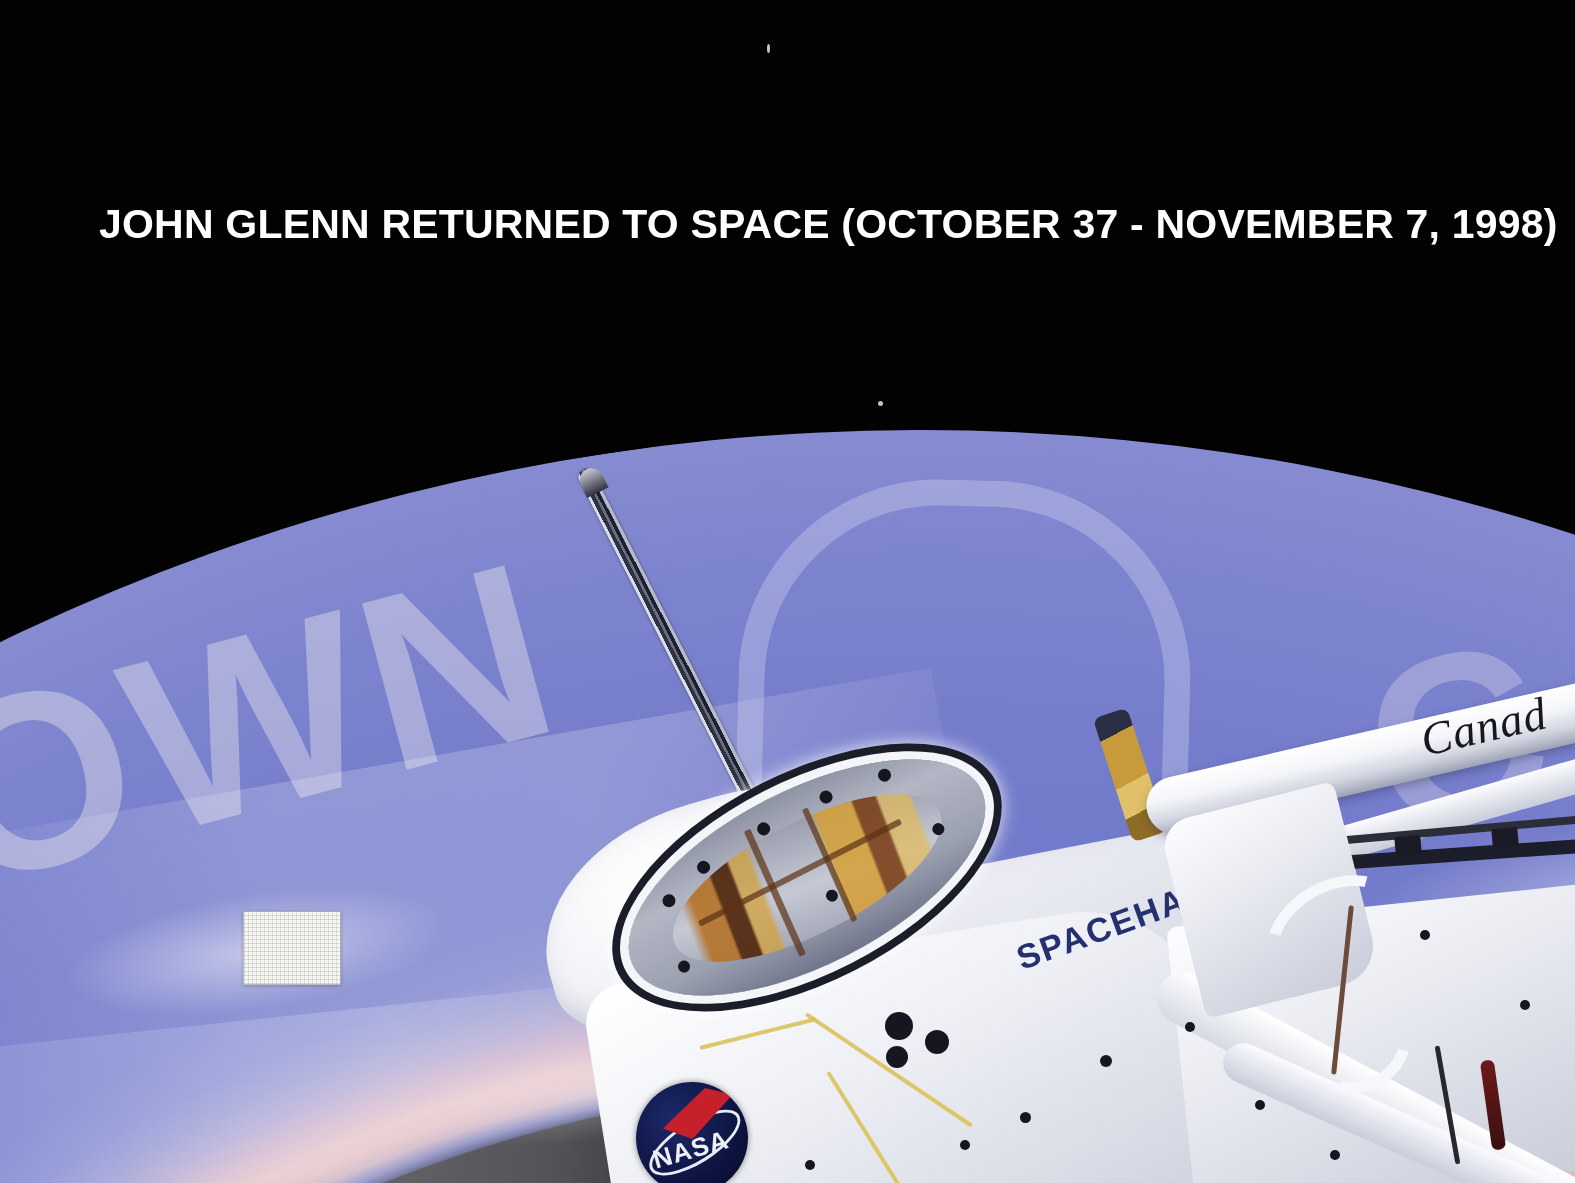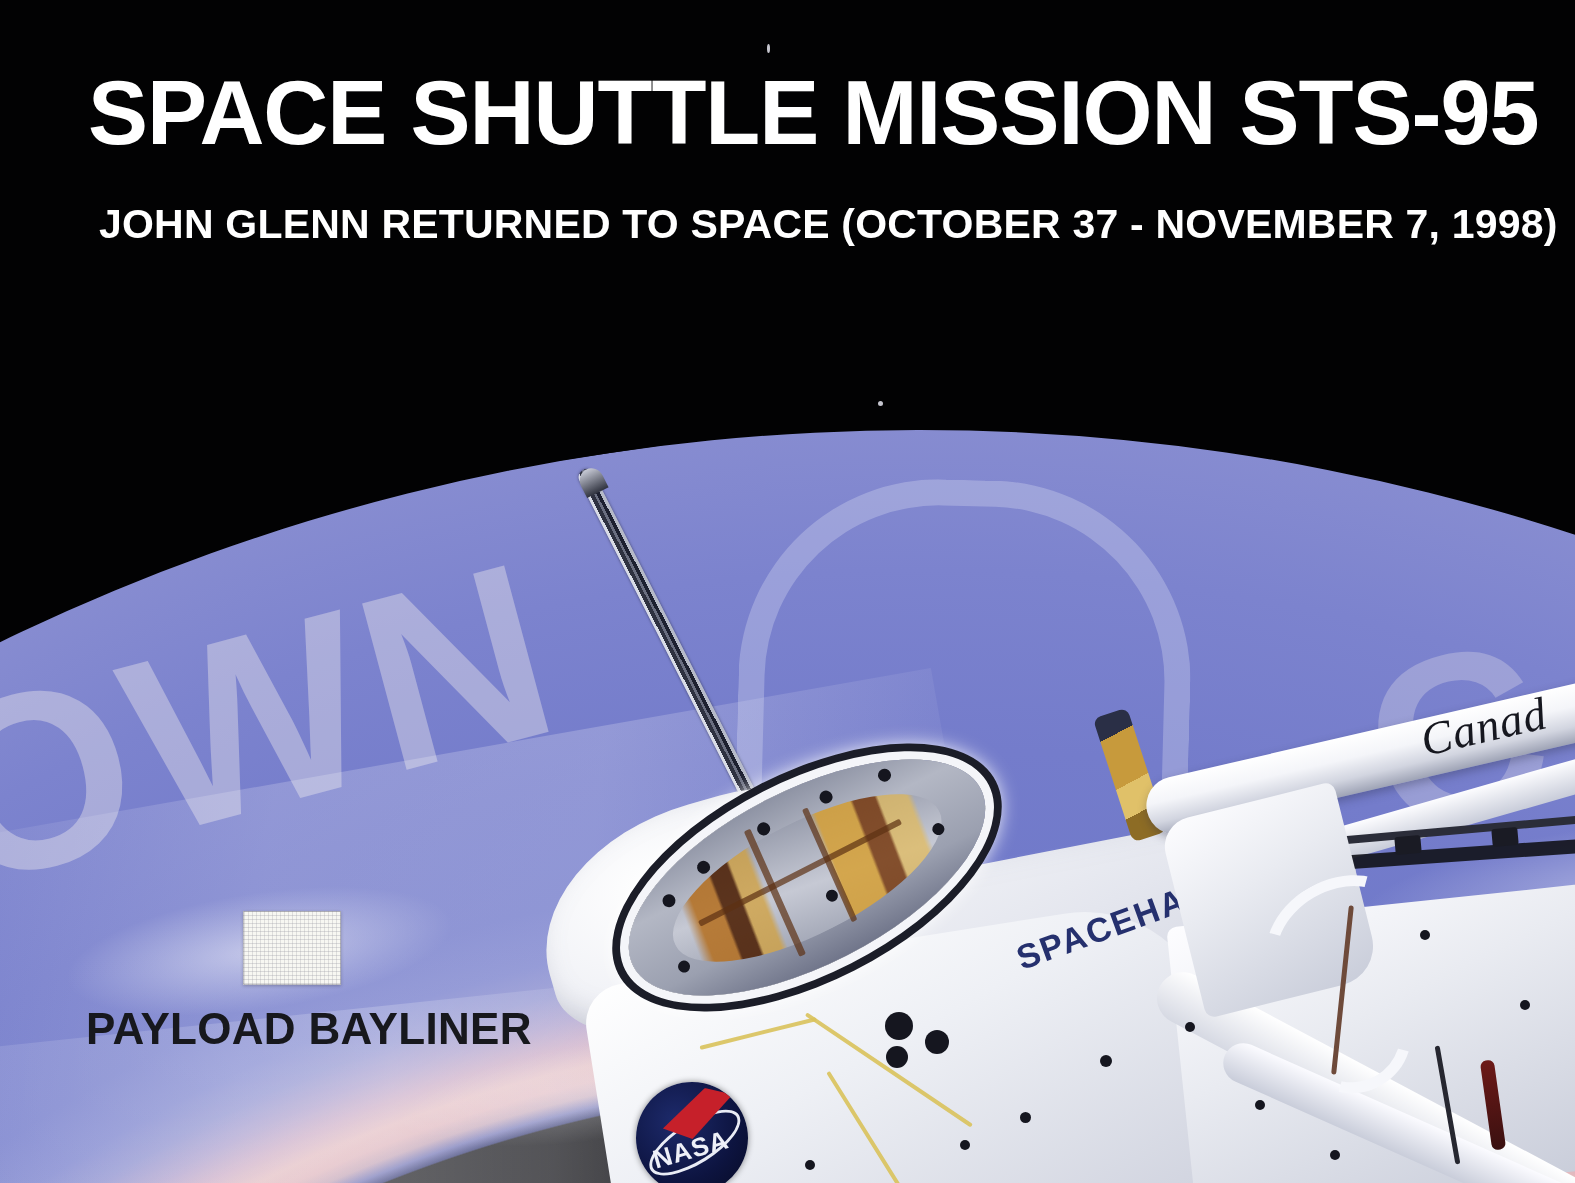--- a/index.html
+++ b/index.html
@@ -471,21 +471,19 @@
   <div class="bolt" style="left:1520px;top:1000px;width:10px;height:10px;"></div>
   <div class="bolt" style="left:700px;top:1130px;width:10px;height:10px;"></div>
   <div class="bolt" style="left:805px;top:1160px;width:10px;height:10px;"></div>
 
   <div class="nasa">
     <div class="nasa-orbit"></div>
     <div class="nasa-chevron"></div>
     <div class="nasa-text">NASA</div>
   </div>
 
-  <div class="title">SPACE SHUTTLE MISSION STS-95</div>
   <div class="subtitle">JOHN GLENN RETURNED TO SPACE (OCTOBER 37 - NOVEMBER 7, 1998)</div>
 
   <div class="swatch"></div>
   <div class="caption">
-    <div>PAYLOAD BAYLINER</div>
   </div>
 
 </div>
 
 </body></html>

